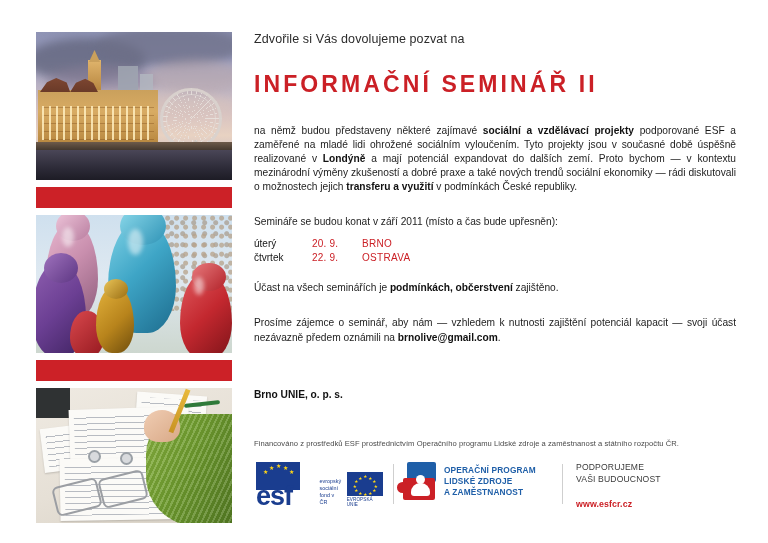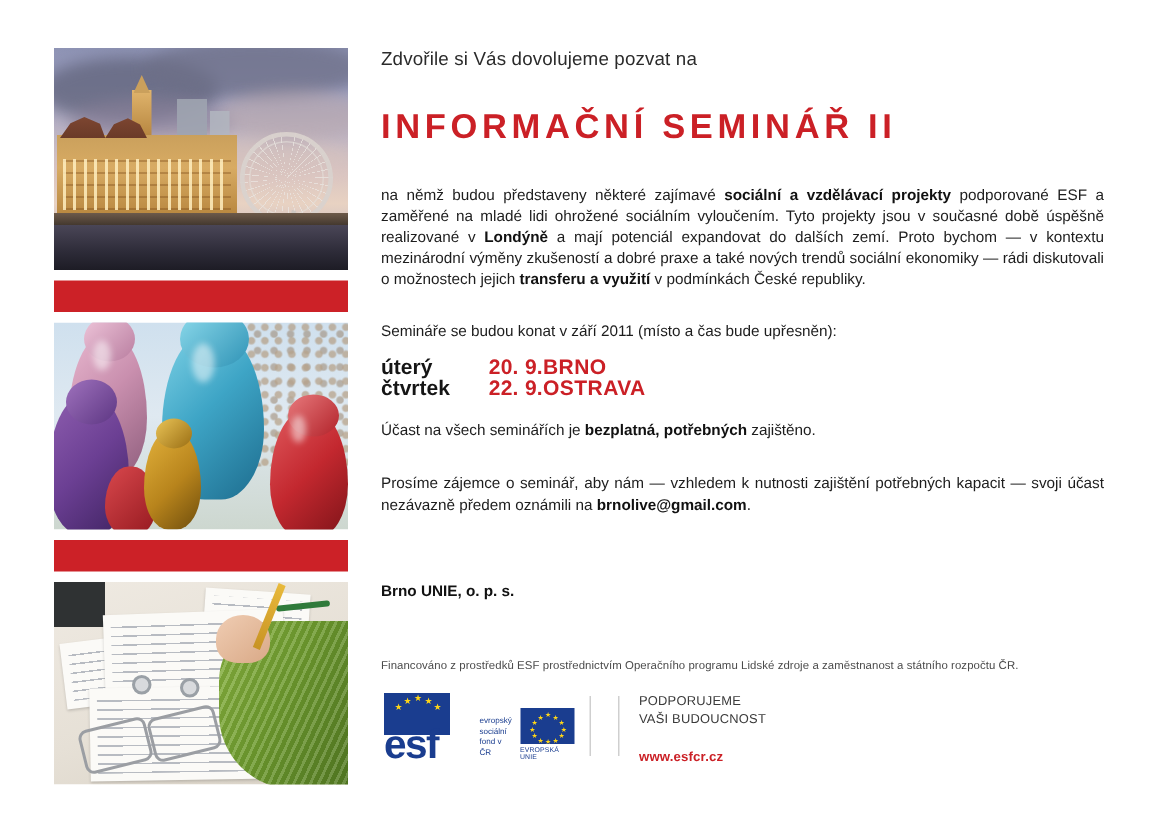--- a/index.html
+++ b/index.html
@@ -112,24 +112,24 @@
   .content{position:absolute;left:254px;top:32px;width:482px;}
   .lead{font-size:12.5px;color:#2b2b2b;letter-spacing:.1px;}
   h1.title{
     margin:27px 0 0 0;
     font-size:23px;font-weight:bold;color:#cb2026;
     letter-spacing:3.1px;line-height:1;
   }
   p.body{margin:28px 0 0 0;font-size:10.2px;line-height:14.1px;color:#1d1d1d;text-align:justify;}
   p.body b{font-weight:bold;color:#111;}
   .sem-line{margin:22px 0 0 0;font-size:10.2px;color:#1d1d1d;}
-  table.dates{margin:11px 14px 0 0;border-collapse:collapse;font-size:14px;font-weight:bold;}
+  table.dates{margin:11px 14px 0 0;border-collapse:collapse;font-size:10px;font-weight:normal;}
   table.dates td{padding:0 0 1.5px 0;vertical-align:top;line-height:12.5px;}
   td.day{color:#151515;width:58px;}
-  td.date{color:#cb2026;width:50px;letter-spacing:.2px;text-align:right;}
+  td.date{color:#cb2026;width:50px;letter-spacing:.2px;}
   td.city{color:#cb2026;letter-spacing:.3px;}
   .free-line{margin:16px 0 0 0;font-size:10.2px;color:#1d1d1d;}
   .free-line b{color:#111;}
   .ask{margin:23px 0 0 0;font-size:10.2px;line-height:14.1px;color:#1d1d1d;text-align:justify;}
   .ask b{color:#111;}
   .thanks{margin:30px 0 0 0;font-size:10.2px;line-height:13.4px;color:#1d1d1d;}
   .thanks b{color:#111;}
   .finance{margin:38px 0 0 0;font-size:7.6px;color:#4a4a4a;letter-spacing:.05px;}
 
   
@@ -281,23 +281,23 @@
             <td class="city">BRNO</td>
           </tr>
           <tr>
             <td class="day">čtvrtek</td>
             <td class="date">22. 9.</td>
             <td class="city">OSTRAVA</td>
           </tr>
         </tbody>
     </table>
 
-    <div class="free-line"><span>Účast na všech seminářích je </span><b>bezplatná, potřebných</b><span> zajištěno.</span></div>
-
-    <p class="ask"><span>Prosíme zájemce o seminář, aby nám — vzhledem k nutnosti zajištění potřebných kapacit — svoji účast nezávazně předem oznámili na </span><b>brnolive@gmail.com</b><span>.</span></p>
+    <div class="free-line"><span>Účast na všech seminářích je </span><b>podmínkách, občerstvení</b><span> zajištěno.</span></div>
+
+    <p class="ask"><span>Prosíme zájemce o seminář, aby nám — vzhledem k nutnosti zajištění potenciál kapacit — svoji účast nezávazně předem oznámili na </span><b>brnolive@gmail.com</b><span>.</span></p>
 
     <div class="thanks">
       <br>
       <b>Brno UNIE, o. p. s.</b>
     </div>
 
     <div class="finance">Financováno z prostředků ESF prostřednictvím Operačního programu Lidské zdroje a zaměstnanost a státního rozpočtu ČR.</div>
   </div>
 
   <div class="logos">
@@ -334,20 +334,33 @@
             <i style="left:5.5px;top:13px;">★</i>
           <i style="left:7px;top:8px;">★</i>
             <i style="left:11px;top:4.5px;">★</i>
         </div>
         <div class="eu-cap">EVROPSKÁ UNIE</div>
       </div>
     </div>
 
     <div class="divider"></div>
 
+    <div class="logo-op">
+      <div class="puzzle">
+        <div class="pz-blue"></div>
+        <div class="pz-red"></div>
+        <div class="pz-fig-h"></div>
+        <div class="pz-fig-b"></div>
+      </div>
+      <div class="op-text">
+        <div>OPERAČNÍ PROGRAM</div>
+        <div>LIDSKÉ ZDROJE</div>
+        <div>A ZAMĚSTNANOST</div>
+      </div>
+    </div>
 
     <div class="divider"></div>
 
 
     <div class="logo-esfcr">
       <div class="esfcr-l1">PODPORUJEME</div>
       <div class="esfcr-l1">VAŠI BUDOUCNOST</div>
       <div class="esfcr-url">www.esfcr.cz</div>
     </div>
 

